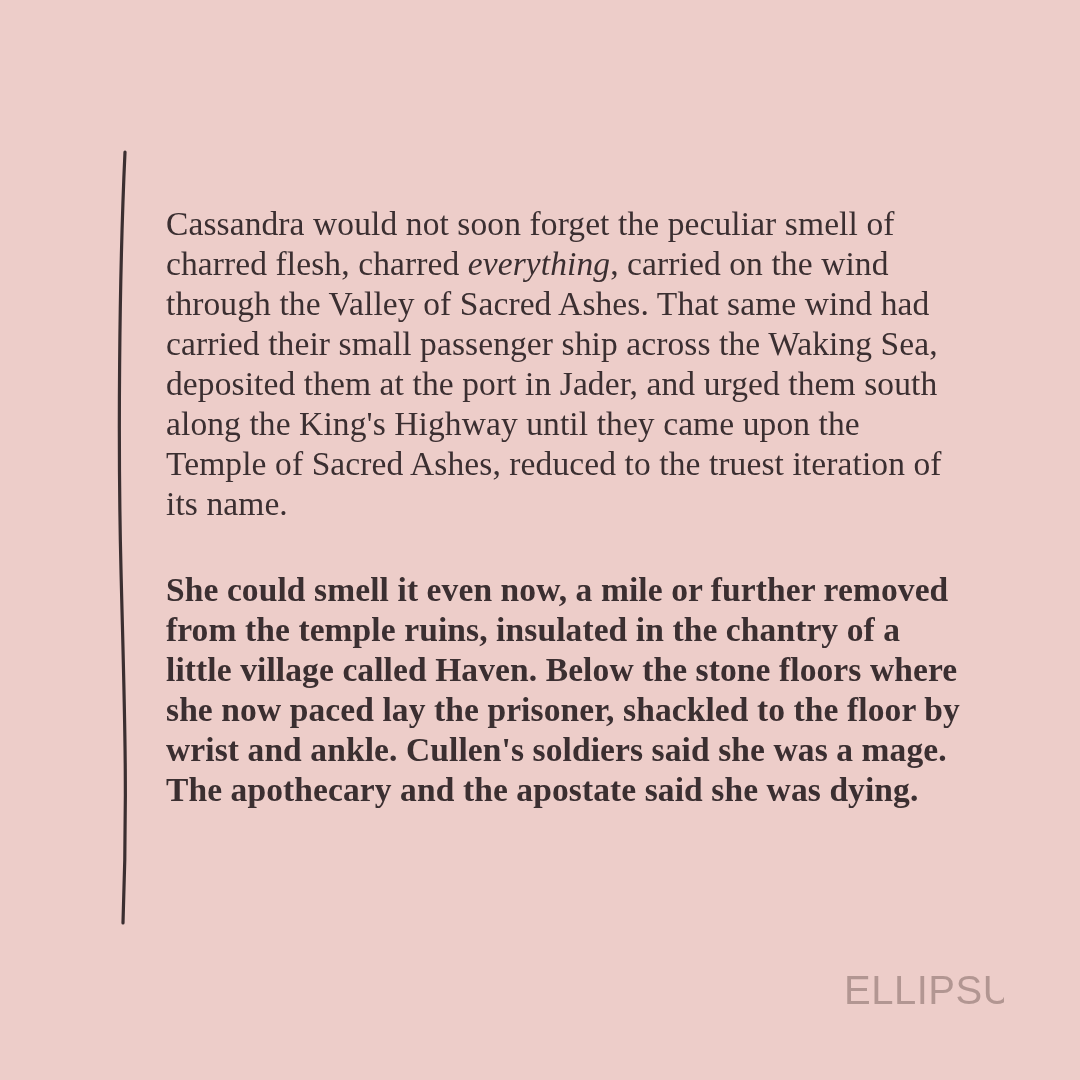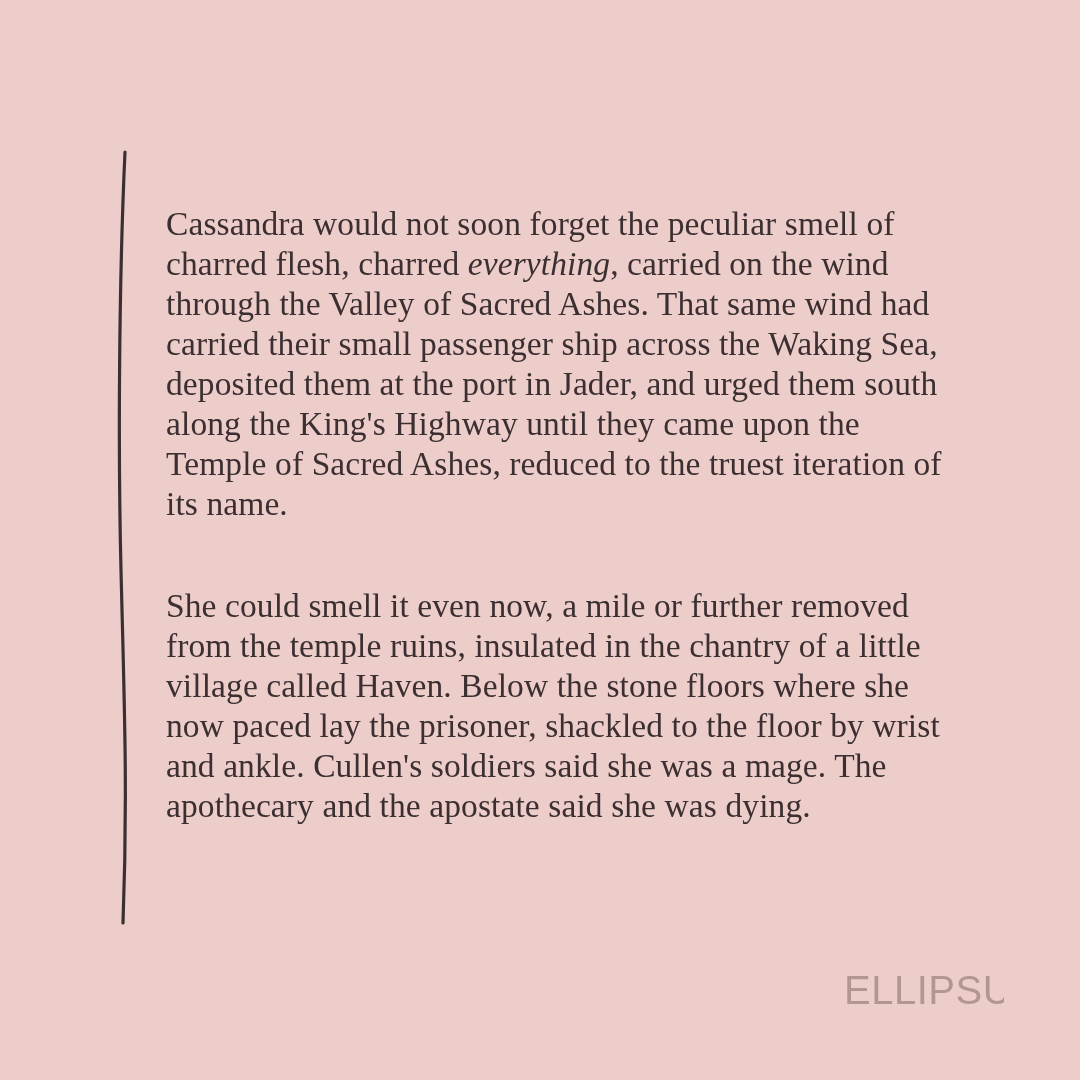--- a/index.html
+++ b/index.html
@@ -40,21 +40,22 @@
   }
   .para {
     color: #3b2f31;
     font-size: 33.5px;
     line-height: 40px;
     letter-spacing: 0.1px;
     margin: 0;
     text-align: left;
   }
   .para + .para {
-    margin-top: 62px;
+    margin-top: 46px;
+    font-weight: bold;
   }
   .para em {
     font-style: italic;
   }
   
   .brand {
     position: absolute;
     right: 76px;
     bottom: 62px;
     width: 160px;

